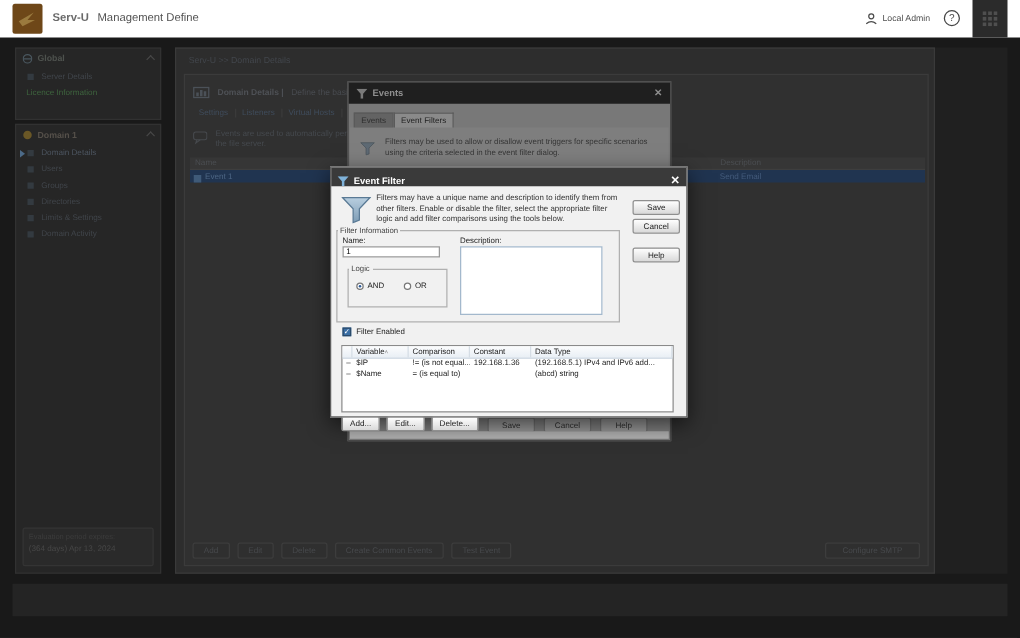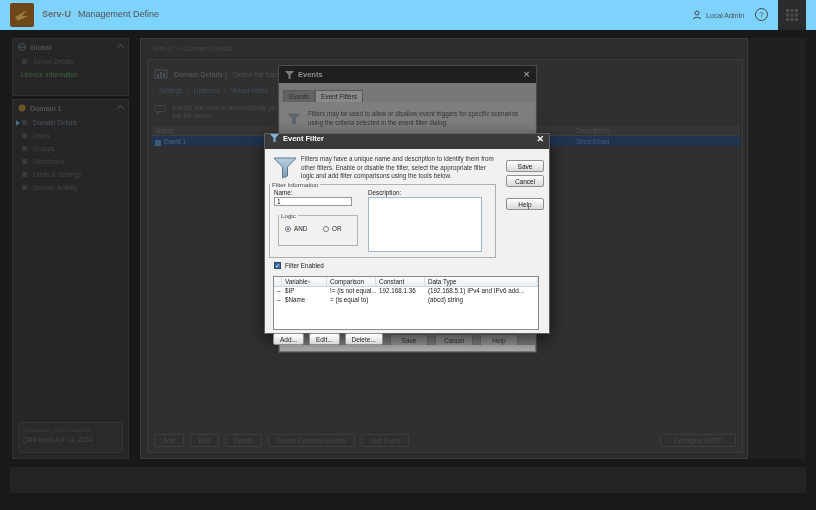--- a/index.html
+++ b/index.html
@@ -1,20 +1,20 @@
 <!DOCTYPE html>
 <html><head>
 <meta charset="utf-8">
 <style>
   * { margin:0; padding:0; box-sizing:border-box; }
   html,body { width:816px; height:510px; background:#191919; overflow:hidden;
               font-family:"Liberation Sans", sans-serif; }
 
   
-  #topbar { position:absolute; left:0; top:0; width:816px; height:30px; background:#7dd3fc; }
+  #topbar { position:absolute; left:0; top:0; width:816px; height:30px; background:#ffffff; }
   #logo { position:absolute; left:10px; top:3px; width:24px; height:24px; background:#6e4718; border-radius:2px; }
   #logo svg { position:absolute; left:4px; top:4px; }
   #brand { position:absolute; left:42px; top:9px; font-size:9px; font-weight:bold; color:#6a6a6a; }
   #brand-suffix { position:absolute; left:78px; top:9px; font-size:9px; color:#525252; }
   #user-cluster { position:absolute; left:692px; top:7px; height:16px; display:flex; align-items:center; gap:4px; }
   #user-name { font-size:7px; color:#4f4f4f; }
   #help-circle { position:absolute; left:755px; top:8px; width:13px; height:13px; border:1px solid #454545;
                  border-radius:50%; color:#4f4f4f; font-size:8px; text-align:center; line-height:12px; }
   #grid-box { position:absolute; left:778px; top:0; width:28px; height:30px; background:#2b2b2b;
               display:flex; align-items:center; justify-content:center; }
@@ -80,21 +80,21 @@
   #ed-info { position:absolute; left:8px; top:8px; display:flex; gap:8px; width:232px; }
   #ed-info .txt { font-size:6.3px; color:#353535; line-height:1.35; }
   #ed-buttons { position:absolute; left:110px; top:232px; display:flex; gap:7px; }
   .btn-dim2 { width:38px; height:12px; background:#969696; border:1px solid #6f6f6f; border-radius:2px;
               color:#2f2f2f; font-size:6.5px; display:flex; align-items:center; justify-content:center; }
   #ed-bottom { position:absolute; left:0; bottom:0; width:255px; height:6px; background:#aeaeae; }
 
   
   #filter-dialog { position:absolute; left:264px; top:133px; width:286px; height:201px;
                    background:#f1f1f1; border:1px solid #5f5f5f; box-shadow:0 5px 16px rgba(0,0,0,0.6); }
-  #fd-title { height:15px; background:#3a3a3a; display:flex; align-items:flex-start; padding:0 5px; gap:4px; }
+  #fd-title { height:15px; background:#3a3a3a; display:flex; align-items:flex-end; padding:0 5px; gap:4px; }
   #fd-title .t { font-size:7.5px; font-weight:bold; color:#ffffff; }
   #fd-title .x { margin-left:auto; font-size:9px; color:#ffffff; font-weight:bold; }
   #fd-body { position:relative; width:100%; height:186px; }
   #fd-funnel { position:absolute; left:8px; top:8px; }
   #fd-info { position:absolute; left:36px; top:6px; width:198px; font-size:6.3px; color:#333; line-height:1.35; }
   .btn-light { width:38px; height:12px; background:linear-gradient(#fefefe,#d9d9d9); border:1px solid #8f8f8f;
                border-radius:2px; color:#222; font-size:6.5px; display:flex; align-items:center; justify-content:center; }
   #fd-save { position:absolute; left:241px; top:11px; }
   #fd-cancel { position:absolute; left:241px; top:26px; }
   #fd-help { position:absolute; left:241px; top:49px; }

